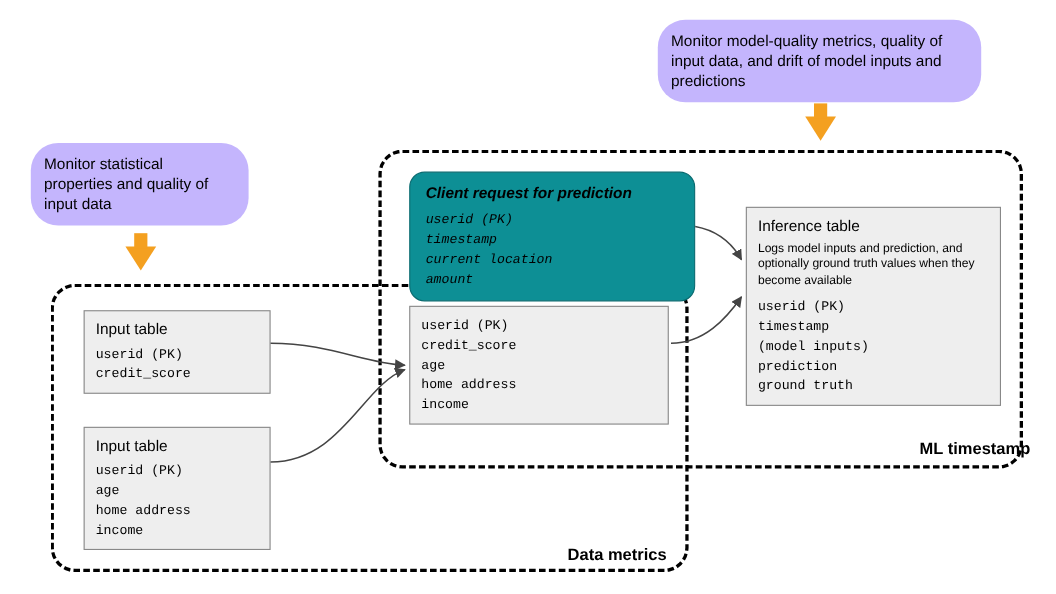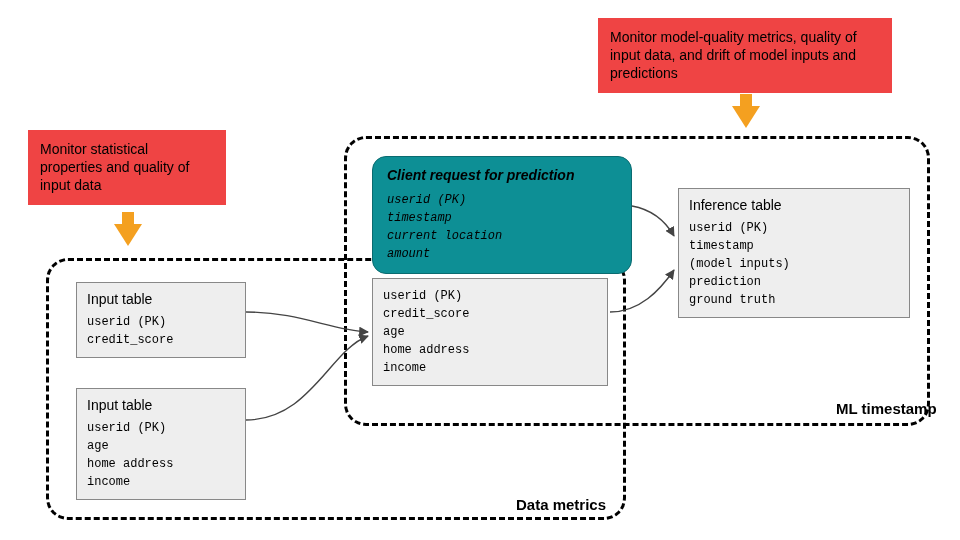--- a/index.html
+++ b/index.html
@@ -6,25 +6,26 @@
   body {
     width: 960px;
     height: 540px;
     position: relative;
     font-family: Arial, Helvetica, sans-serif;
     background: #fff;
     overflow: hidden;
   }
   .callout {
     position: absolute;
-    background: #ef4444;
+    background: #c4b5fd;
     color: #000;
     padding: 10px 12px;
     font-size: 14px;
     line-height: 1.3;
+    border-radius: 25px;
   }
   .callout-arrow {
     position: absolute;
     width: 0; height: 0;
     border-left: 14px solid transparent;
     border-right: 14px solid transparent;
     border-top: 22px solid #f4a020;
   }
   .callout-arrow::before {
     content: '';
@@ -135,20 +136,21 @@
 <div class="clientbox" style="left:372px; top:156px; width:260px;">
   <div class="title">Client request for prediction</div>
   <div class="fields">userid (PK)
 timestamp
 current location
 amount</div>
 </div>
 
 <div class="tablebox" style="left:678px; top:188px; width:232px;">
   <div class="title">Inference table</div>
+  <div class="desc">Logs model inputs and prediction, and optionally ground truth values when they become available</div>
   <div class="fields">userid (PK)
 timestamp
 (model inputs)
 prediction
 ground truth</div>
 </div>
 
 <svg class="connectors">
   <defs>
     <marker id="ah" viewBox="0 0 10 10" refX="9" refY="5" markerWidth="7" markerHeight="7" orient="auto-start-reverse">

